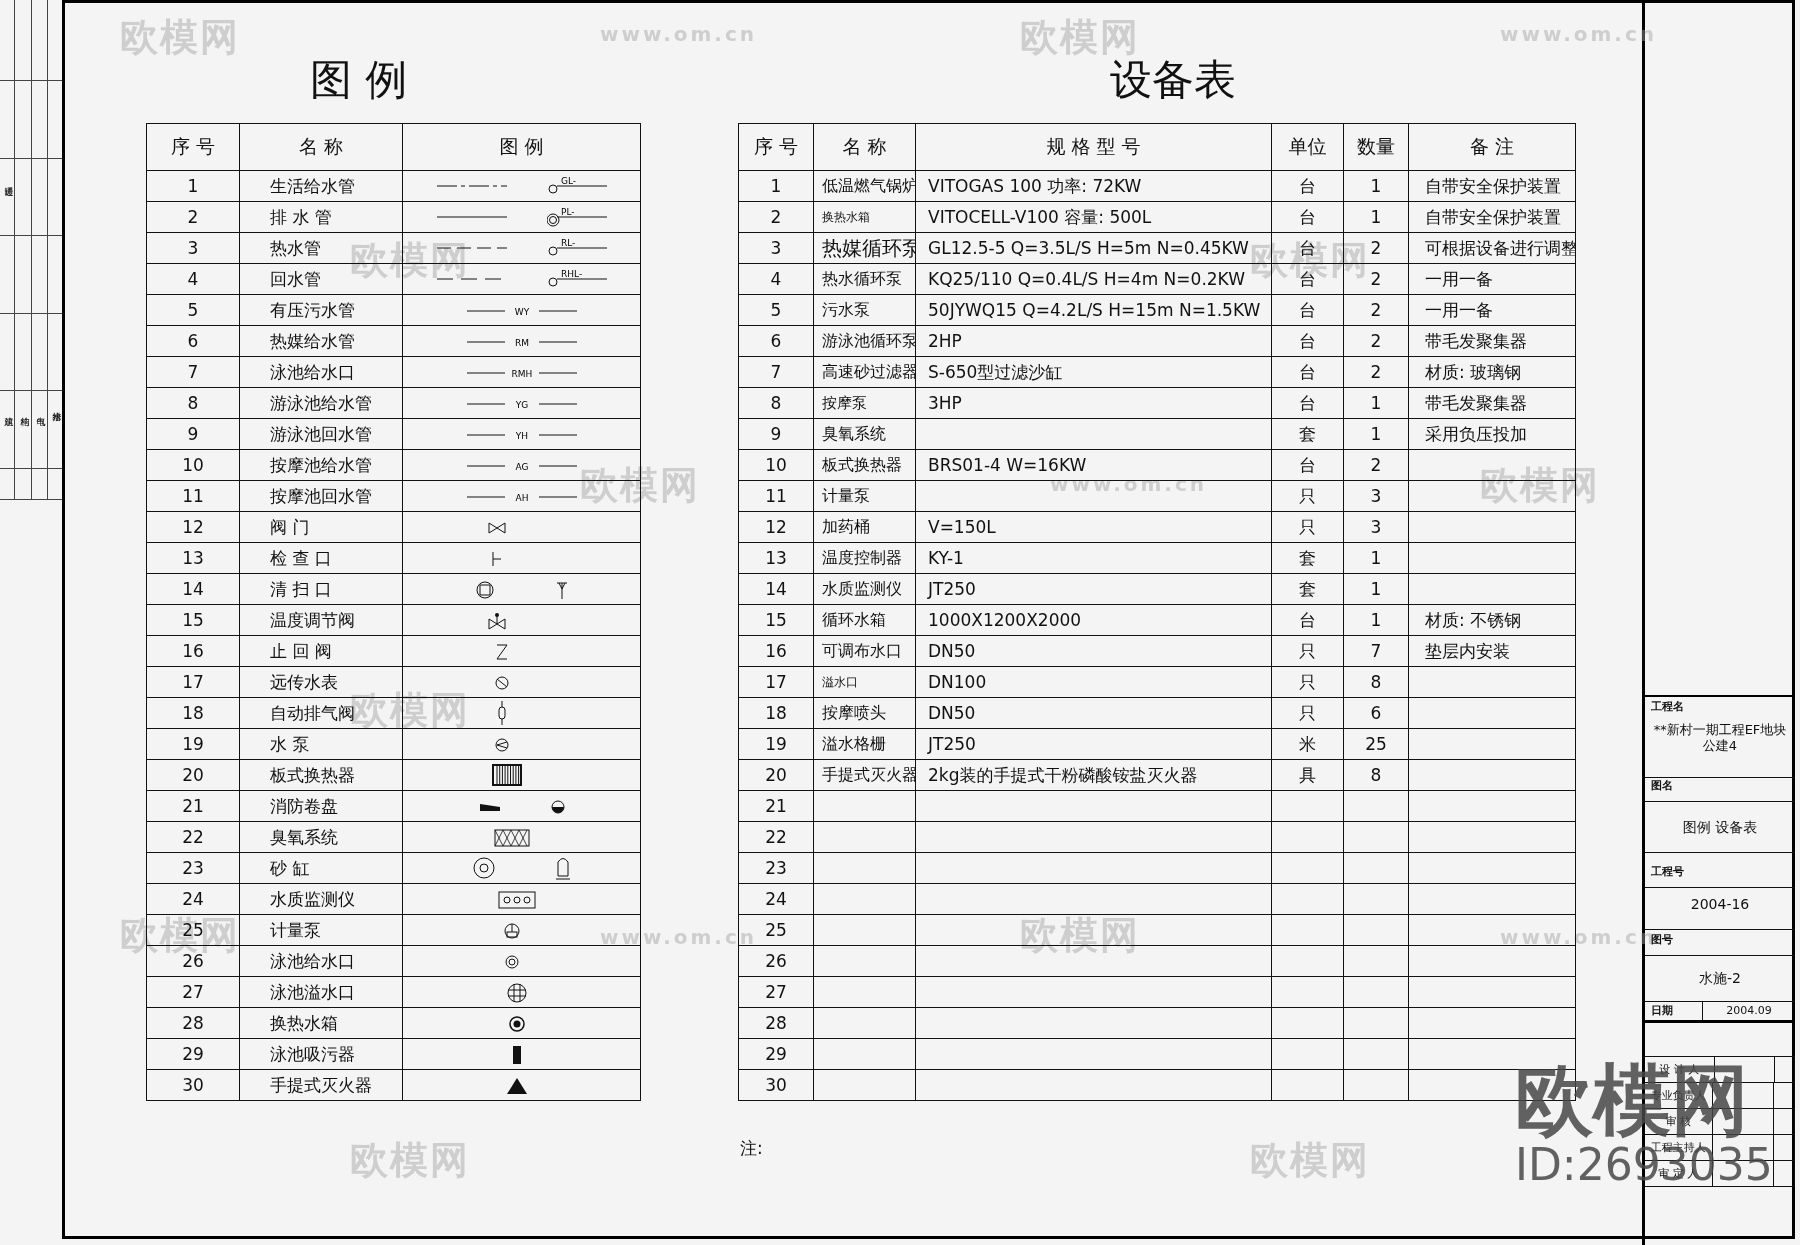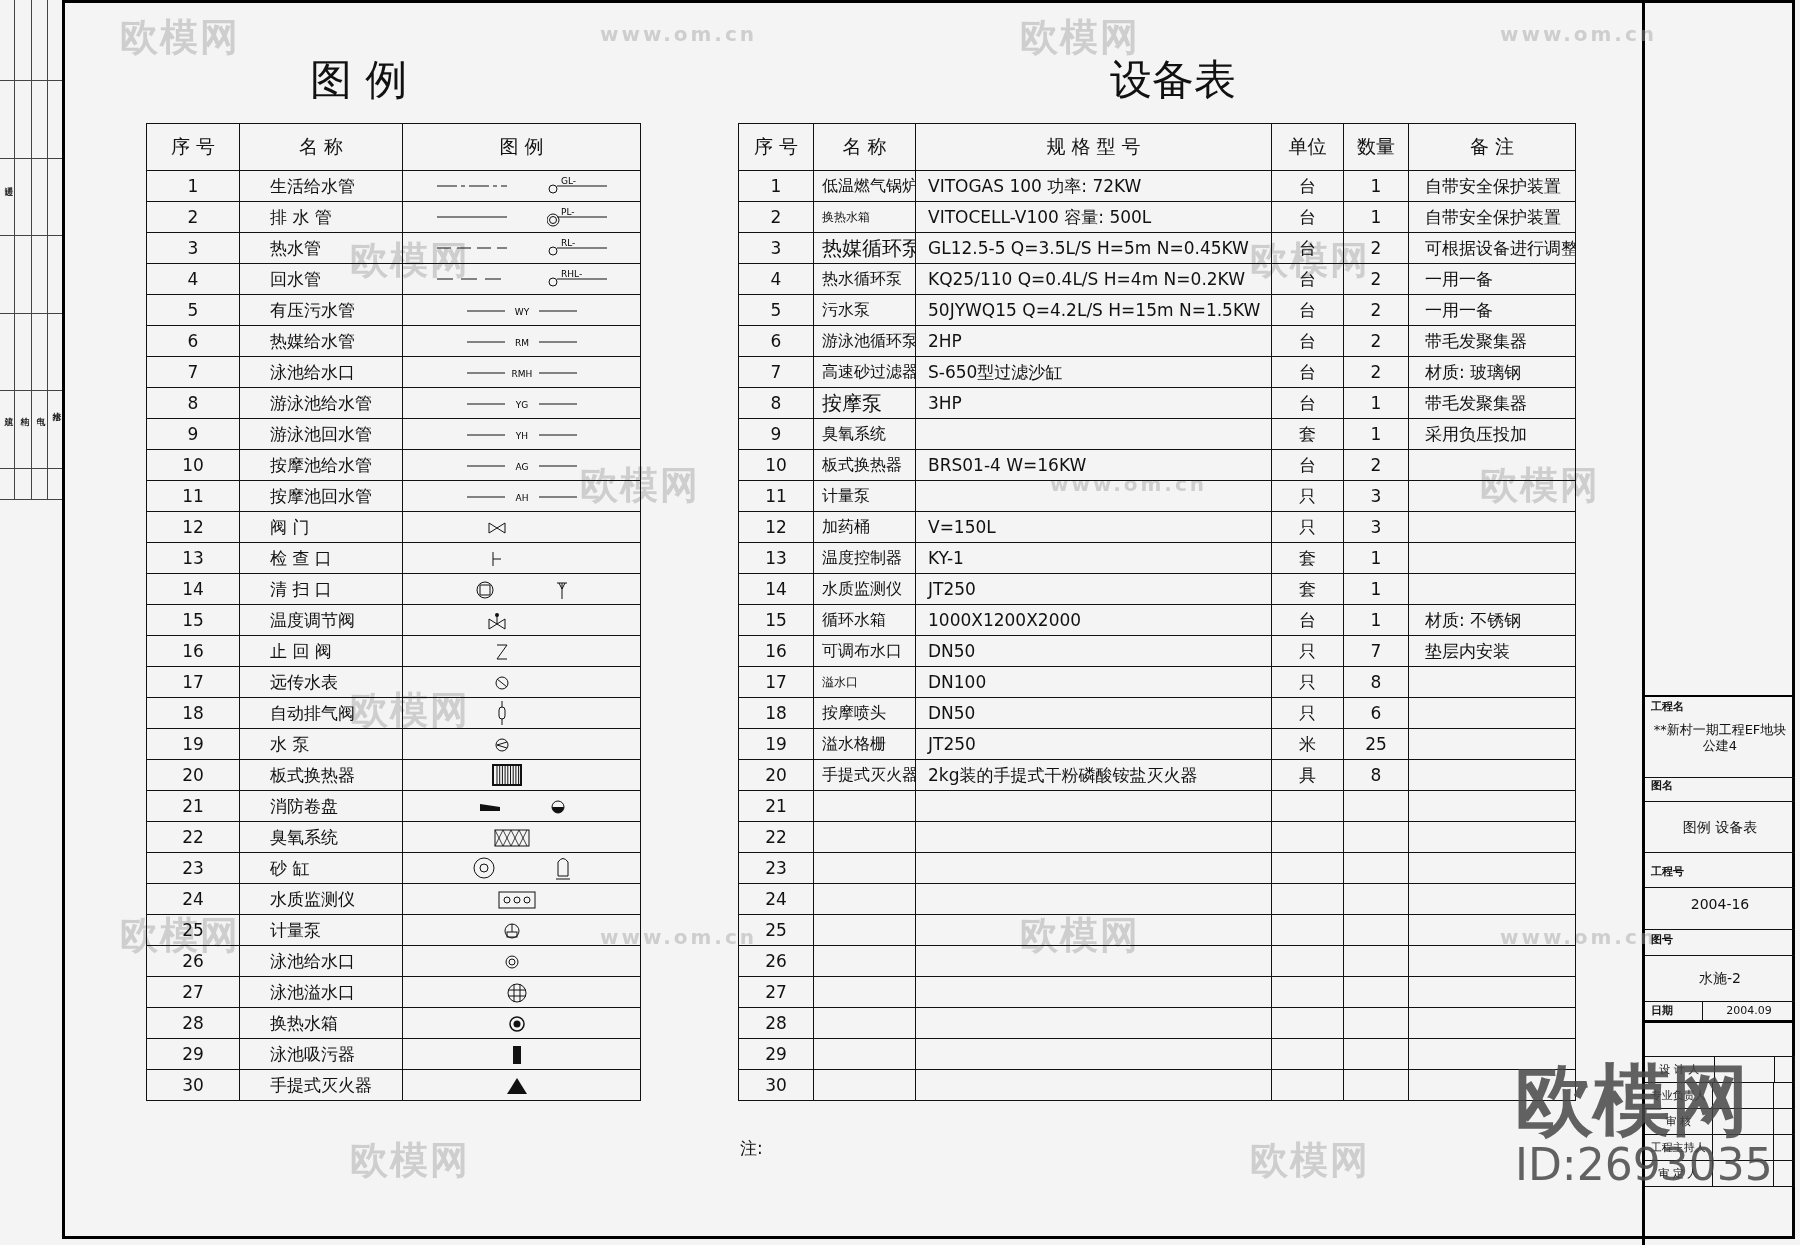--- a/index.html
+++ b/index.html
@@ -445,21 +445,21 @@
       <tr>
         <td class="c">7</td>
         <td class="l" style="padding-left:8px!important;font-size:16px">高速砂过滤器</td>
         <td class="l" style="padding-left:12px!important">S-650型过滤沙缸</td>
         <td class="c">台</td>
         <td class="c">2</td>
         <td class="l" style="padding-left:16px!important">材质: 玻璃钢</td>
       </tr>
       <tr>
         <td class="c">8</td>
-        <td class="l" style="padding-left:8px!important;font-size:20px">按摩泵</td>
+        <td class="l" style="padding-left:8px!important;font-size:15px">按摩泵</td>
         <td class="l" style="padding-left:12px!important">3HP</td>
         <td class="c">台</td>
         <td class="c">1</td>
         <td class="l" style="padding-left:16px!important">带毛发聚集器</td>
       </tr>
       <tr>
         <td class="c">9</td>
         <td class="l" style="padding-left:8px!important;font-size:16px">臭氧系统</td>
         <td class="l" style="padding-left:12px!important"></td>
         <td class="c">套</td>

